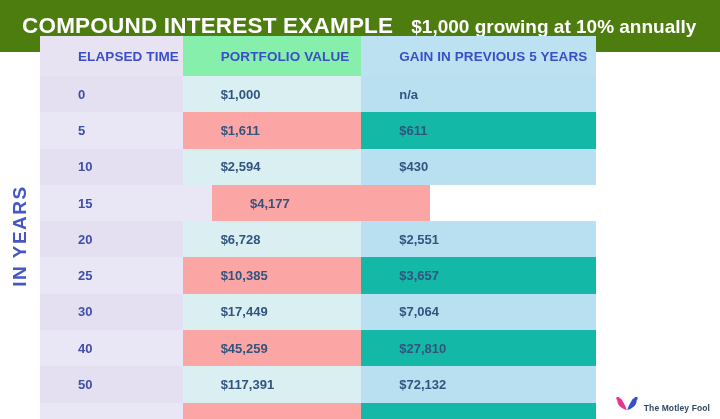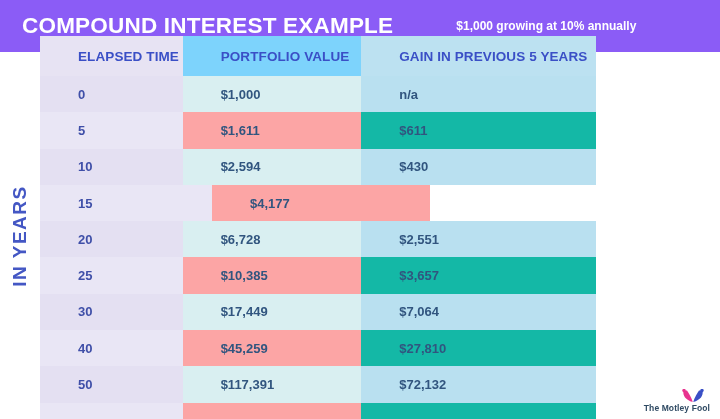--- a/index.html
+++ b/index.html
@@ -18,38 +18,37 @@
     -webkit-font-smoothing: antialiased;
   }
 
   
   .titlebar {
     position: absolute;
     left: 0;
     top: 0;
     width: 720px;
     height: 52px;
-    background: #8b5cf6;
+    background: #4d7c0f;
     display: flex;
     align-items: center;
     box-sizing: border-box;
     padding-left: 22px;
-    gap: 45px;
   }
   .title-main {
     color: #ffffff;
     font-size: 22.5px;
     font-weight: bold;
     letter-spacing: 0.2px;
     line-height: 1;
     white-space: nowrap;
   }
   .title-sub {
     color: #ffffff;
-    font-size: 12px;
+    font-size: 19px;
     font-weight: bold;
     margin-left: 18px;
     line-height: 1;
     white-space: nowrap;
   }
 
   
   .axis-label-wrap {
     position: absolute;
     left: 0;
@@ -105,21 +104,21 @@
   .col-1 { background: #d9eff1; }
   .col-2 { background: #b9e0f0; }
 
   
   .row.alt .col-0 { background: #e9e6f5; }
   .row.alt .col-1 { background: #fca5a5; }
   .row.alt .col-2 { background: #14b8a6; }
 
   
   .row.header-row .col-0 { background: #e7e3f3; }
-  .row.header-row .col-1 { background: #7dd3fc; }
+  .row.header-row .col-1 { background: #86efac; }
   .row.header-row .col-2 { background: #bce1f1; }
 
   .head-text {
     color: #3a4fc6;
     font-size: 13.5px;
     font-weight: bold;
     letter-spacing: 0.1px;
   }
   .cell-text {
     color: #3f4fa8;
@@ -130,21 +129,21 @@
     color: #31557f;
     font-weight: bold;
   }
 
   
   .logo {
     position: absolute;
     right: 10px;
     bottom: 7px;
     display: flex;
-    flex-direction: column;
+    flex-direction: row;
     align-items: flex-end;
     line-height: 1;
   }
   .logo-cap {
     width: 22px;
     height: 14px;
     margin-bottom: 1px;
     margin-right: 6px;
   }
   .logo-text {

